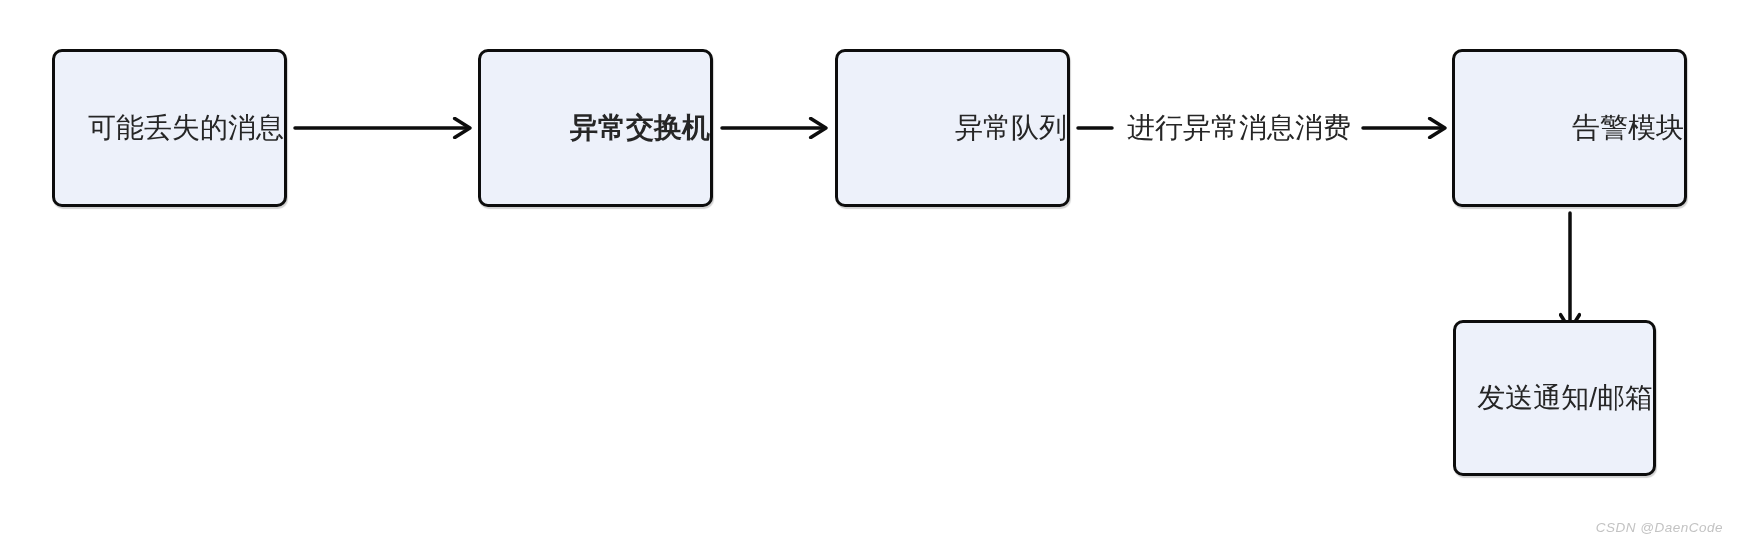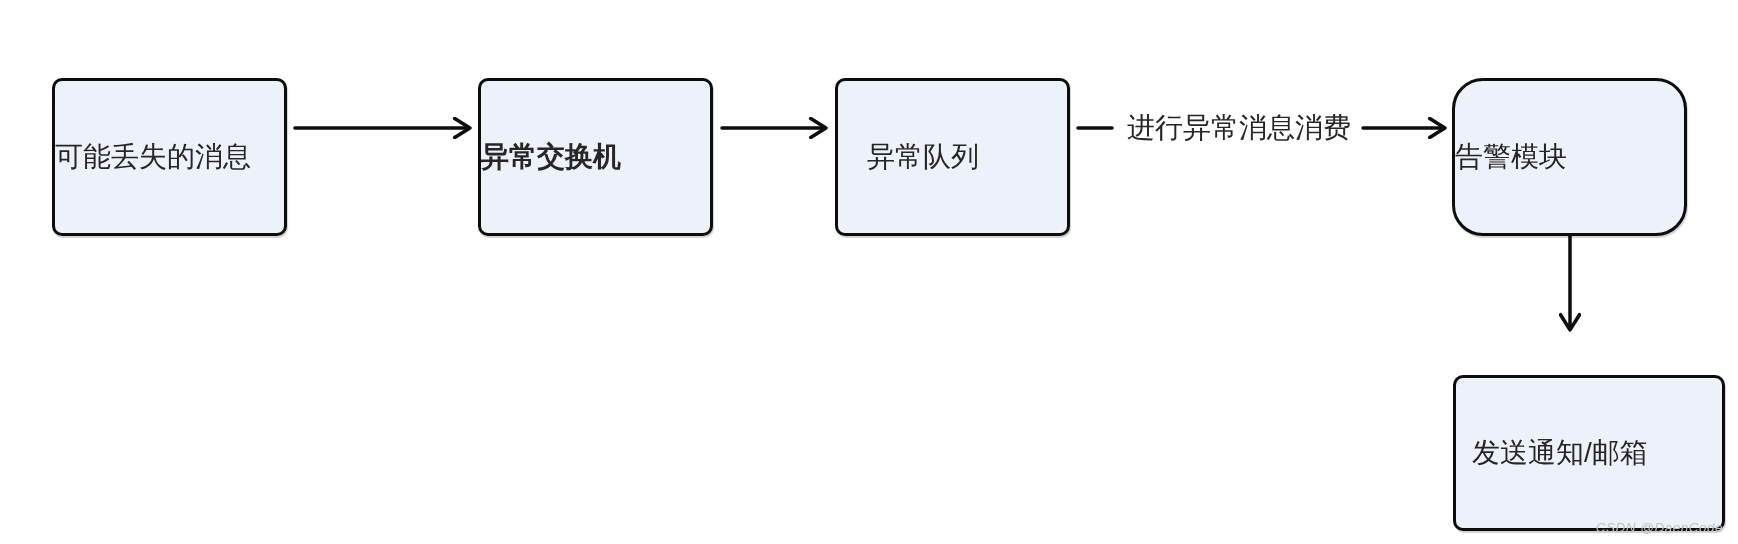--- a/index.html
+++ b/index.html
@@ -41,32 +41,31 @@
   }
   .node {
     position: absolute;
     width: 235px; height: 158px;
     background: var(--node-fill);
     border: 3.5px solid var(--node-border);
     border-radius: 10px;
     box-shadow: 1px 2px 1px rgba(0,0,0,0.18);
     display: flex;
     align-items: center;
-    justify-content: flex-start;
+    justify-content: flex-end;
     font-size: 28px;
     color: var(--text);
     text-align: center;
     line-height: 1.2;
-    margin-top: 29px;
   }
   #node-1 { left: 52px;   top: 49px; }
   #node-2 { left: 478px;  top: 49px; font-weight: bold; }
   #node-3 { left: 835px;  top: 49px; padding-left: 29px; }
-  #node-4 { left: 1452px; top: 49px; border-radius: 31px; }
-  #node-5 { left: 1453px; top: 346px; width: 272px; height: 156px; padding-left: 16px; }
+  #node-4 { left: 1452px; top: 49px; }
+  #node-5 { left: 1453px; top: 320px; width: 203px; height: 156px; padding-left: 16px; }
   .edge-label {
     position: absolute;
     left: 1109px; top: 108px;
     width: 260px; height: 40px;
     line-height: 40px;
     text-align: center;
     font-size: 28px;
     color: var(--text);
     white-space: nowrap;
   }

